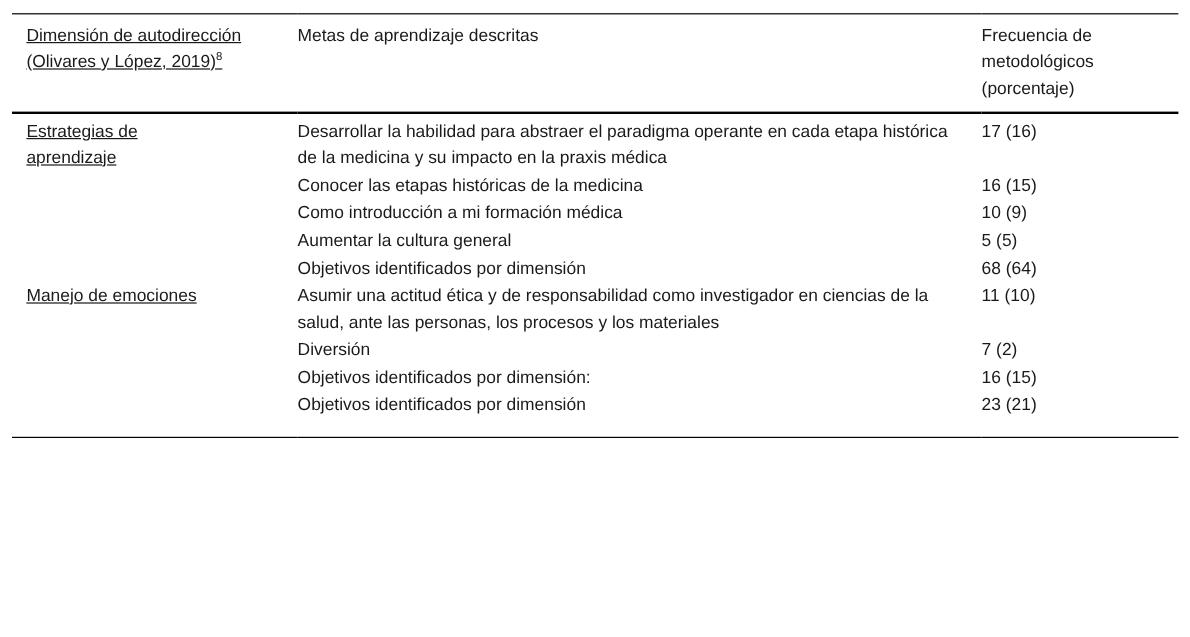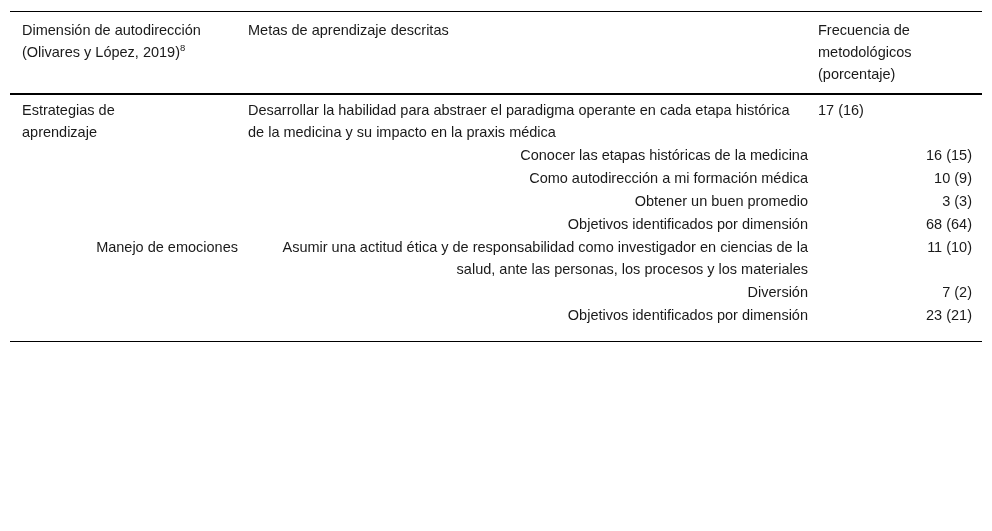--- a/index.html
+++ b/index.html
@@ -36,27 +36,28 @@
     border-bottom: 2.5px solid #000000;
   }
   th, td {
     vertical-align: top;
     text-align: left;
     font-weight: normal;
     padding: 0 10px 0 0;
   }
   th:first-child, td:first-child {
     padding-left: 12px;
+    text-decoration: underline;
   }
   th {
     padding-top: 7px;
     padding-bottom: 8px;
   }
   tbody tr:first-child td { padding-top: 4px; }
-  tbody tr + tr td { padding-top: 1px; text-align: right; }
+  tbody tr + tr td { padding-top: 1px; }
   tbody tr:last-child td { padding-bottom: 15px; }
   td.dimension-cell { white-space: pre-line; }
   sup.ref-sup {
     font-size: 9.5px;
     line-height: 0;
     vertical-align: super;
   }
 </style>
 </head>
 <body>
@@ -82,43 +83,48 @@
         <td>Desarrollar la habilidad para abstraer el paradigma operante en cada etapa histórica de la medicina y su impacto en la praxis médica</td>
         <td>17 (16)</td>
       </tr>
       <tr>
         <td class="dimension-cell"></td>
         <td>Conocer las etapas históricas de la medicina</td>
         <td>16 (15)</td>
       </tr>
       <tr>
         <td class="dimension-cell"></td>
-        <td>Como autodirección a mi formación médica</td>
+        <td>Como introducción a mi formación médica</td>
         <td>10 (9)</td>
       </tr>
       <tr>
         <td class="dimension-cell"></td>
-        <td>Obtener un buen promedio</td>
-        <td>3 (3)</td>
+        <td>Aumentar la cultura general</td>
+        <td>5 (5)</td>
       </tr>
       <tr>
         <td class="dimension-cell"></td>
         <td>Objetivos identificados por dimensión</td>
         <td>68 (64)</td>
       </tr>
       <tr>
         <td class="dimension-cell">Manejo de emociones</td>
         <td>Asumir una actitud ética y de responsabilidad como investigador en ciencias de la salud, ante las personas, los procesos y los materiales</td>
         <td>11 (10)</td>
       </tr>
       <tr>
         <td class="dimension-cell"></td>
         <td>Diversión</td>
         <td>7 (2)</td>
       </tr>
       <tr>
         <td class="dimension-cell"></td>
+        <td>Objetivos identificados por dimensión:</td>
+        <td>16 (15)</td>
+      </tr>
+      <tr>
+        <td class="dimension-cell"></td>
         <td>Objetivos identificados por dimensión</td>
         <td>23 (21)</td>
       </tr>
     </tbody>
   </table>
 </div>
 
 </body></html>

